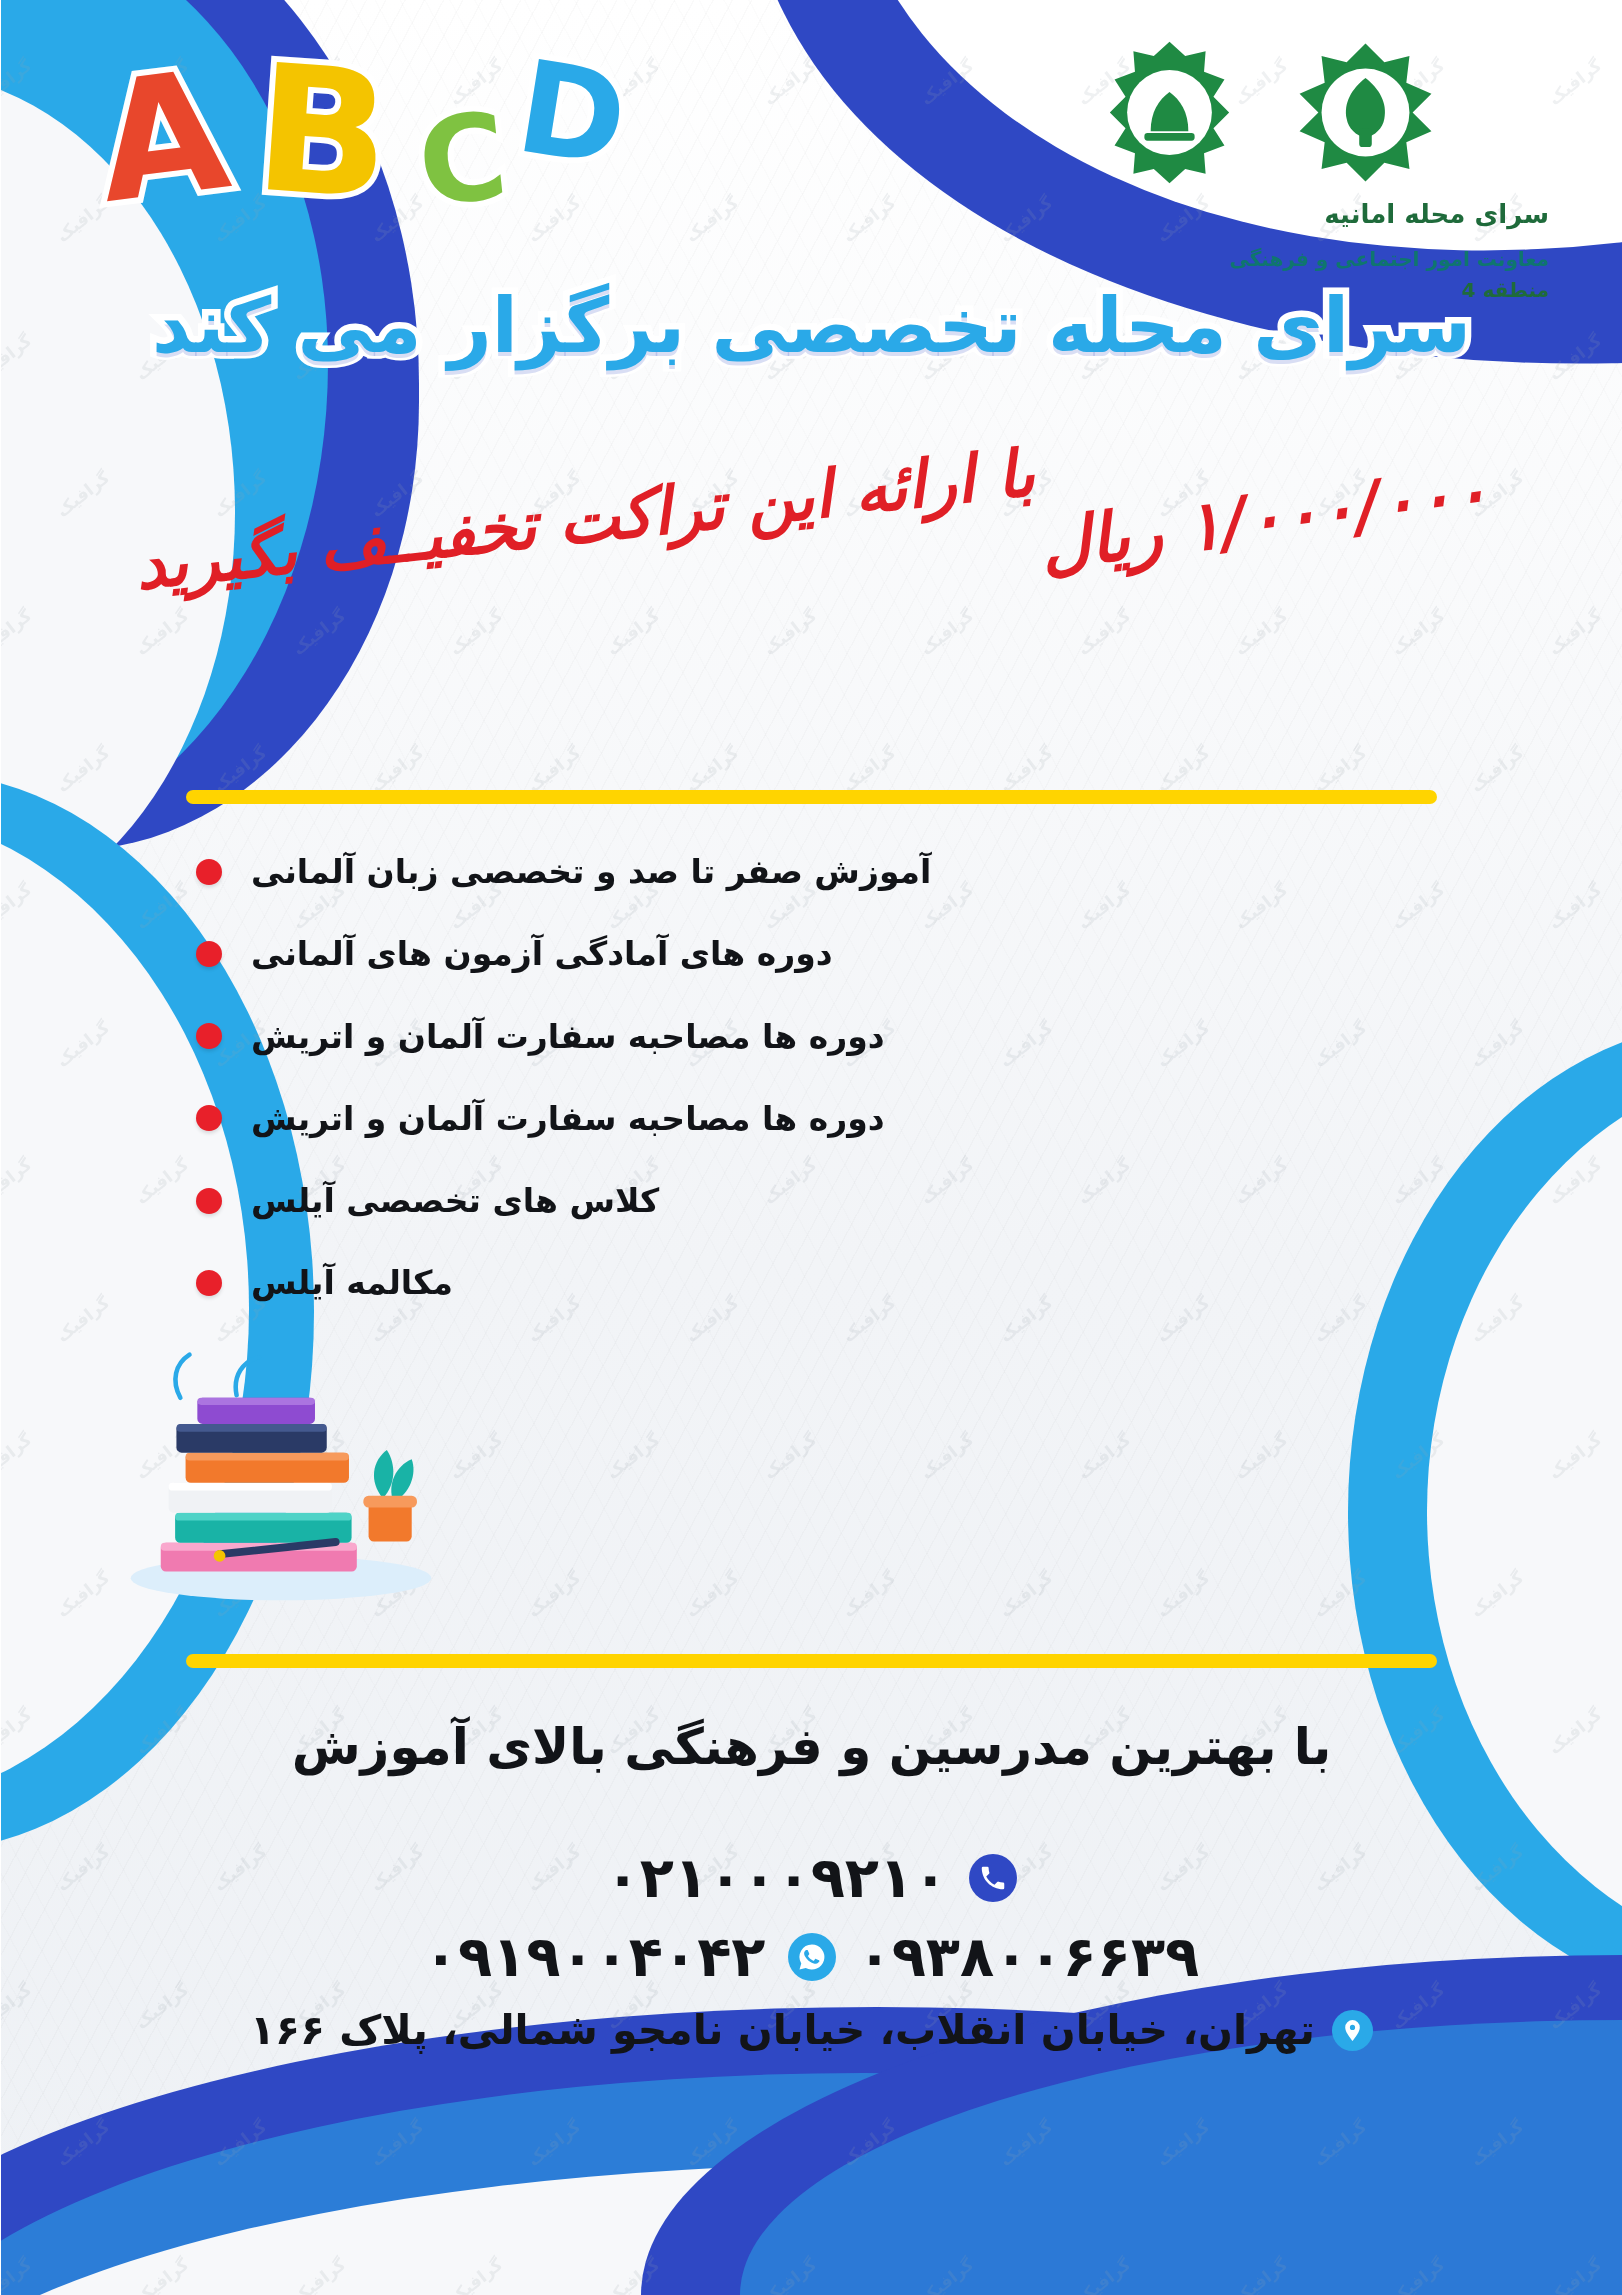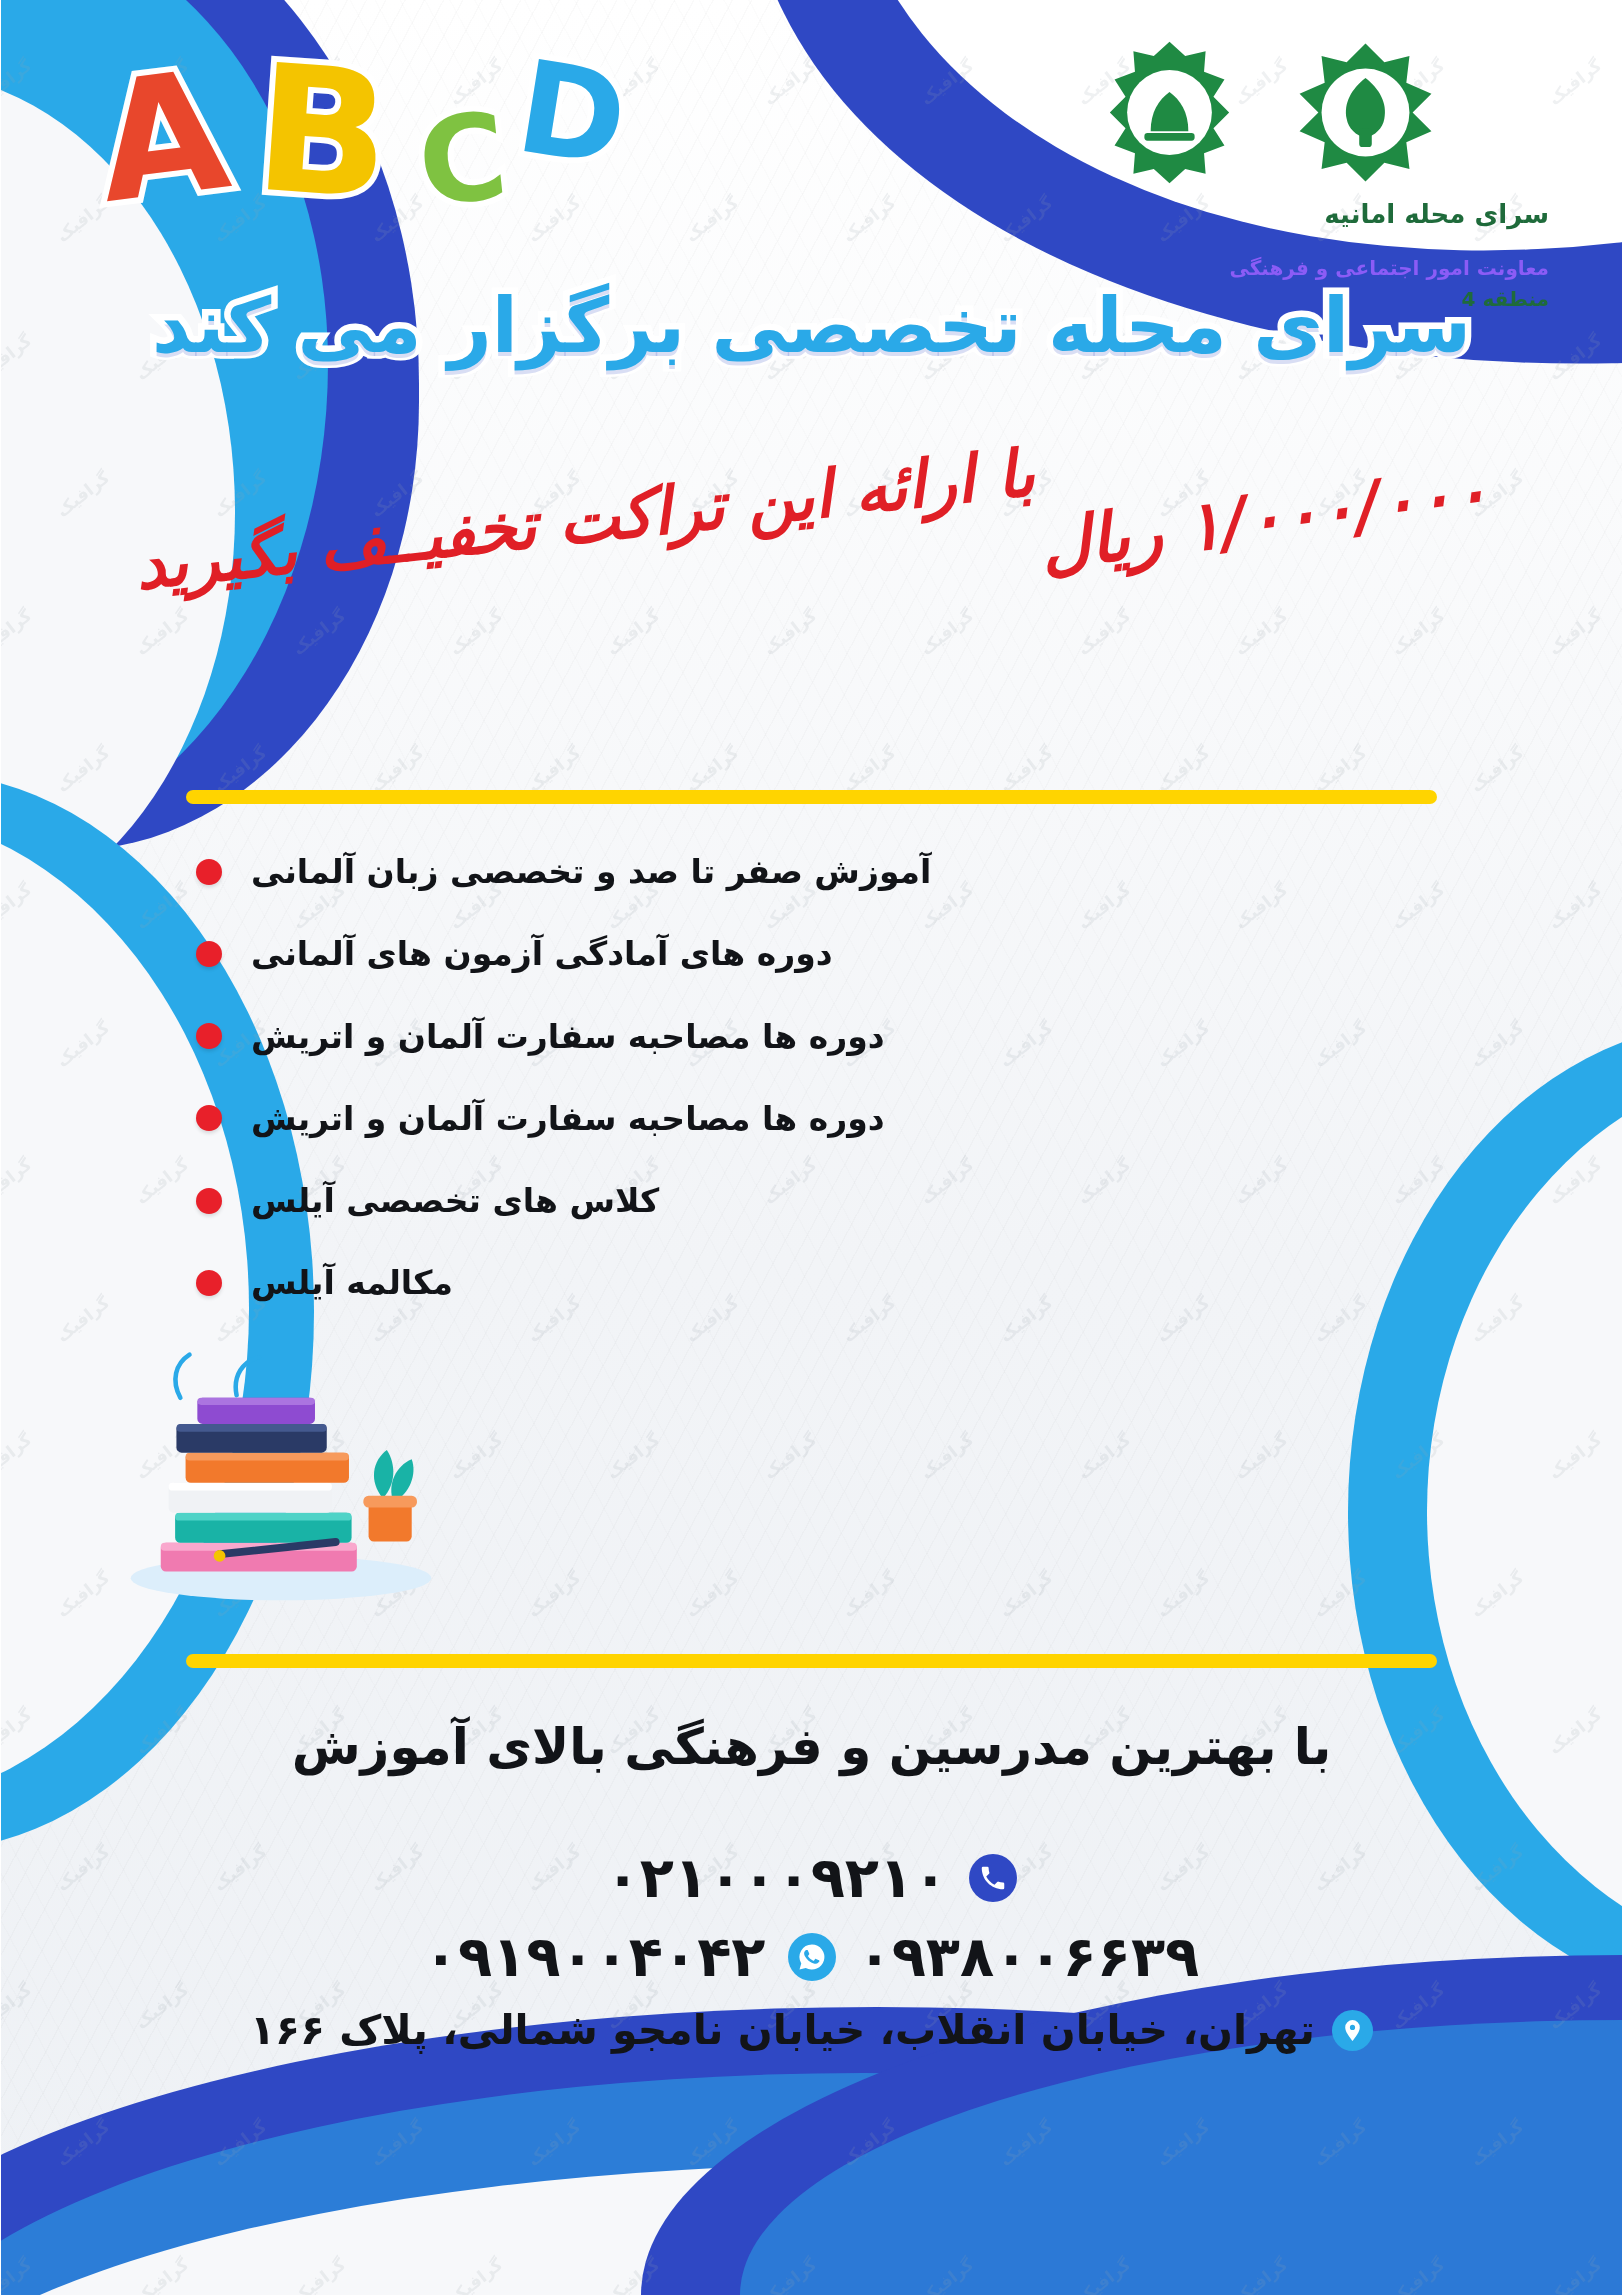--- a/index.html
+++ b/index.html
@@ -186,21 +186,21 @@
   }
   .seal{ width:157px;height:157px;position:relative; }
   .seal svg{width:100%;height:100%;}
   .org-caption{
     margin-top:3.9px;
     font-size:26px;font-weight:700;color:#1f6b3b;
     line-height:1.5;
     letter-spacing:0;
   }
   .org-caption .sub{
-    display:block;font-size:20px;font-weight:700;color:#8b5cf6;margin-top:19px;
+    display:block;font-size:20px;font-weight:700;color:#0f766e;margin-top:10px;
   }
   .org-caption .zone{
     display:block;font-size:20px;font-weight:700;color:#1f6b3b;margin-top:1.3px;
   }
 
   
   .headline{
     position:absolute;
     top:281px;left:0;right:0;
     text-align:center;

